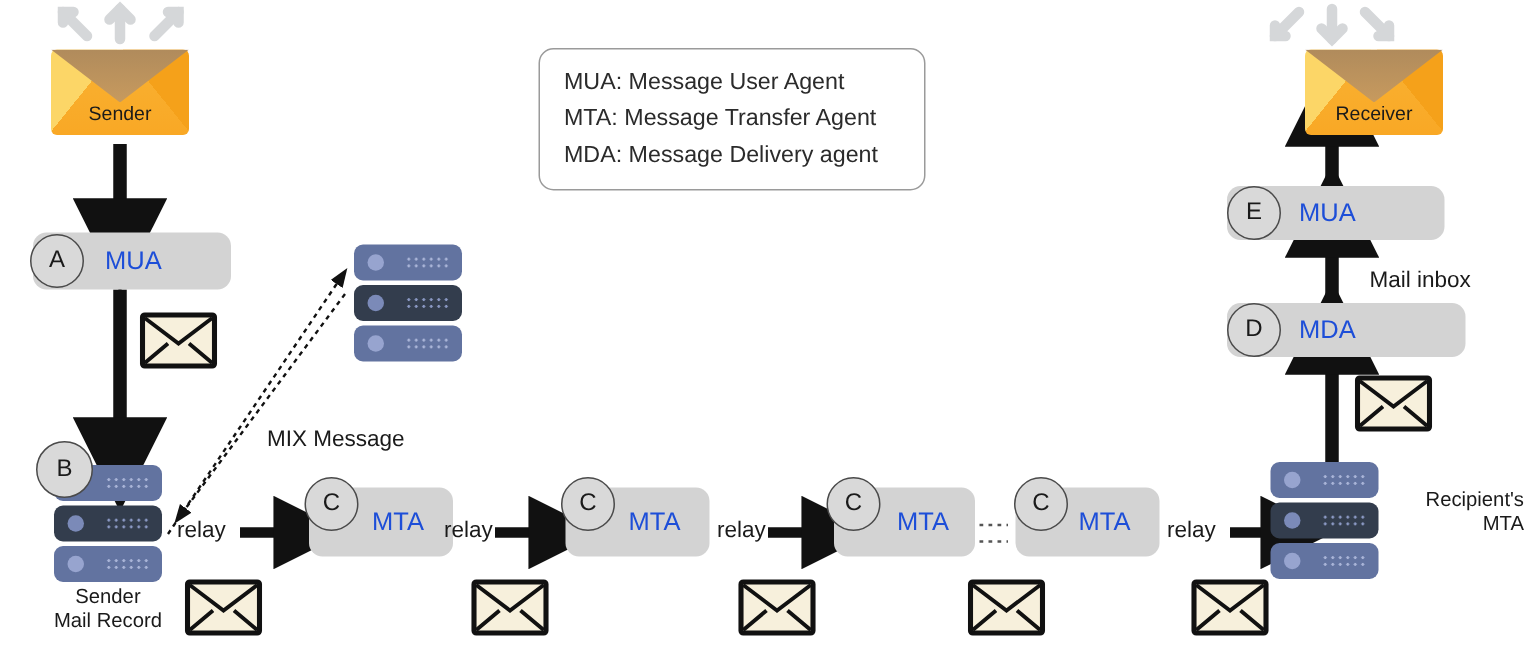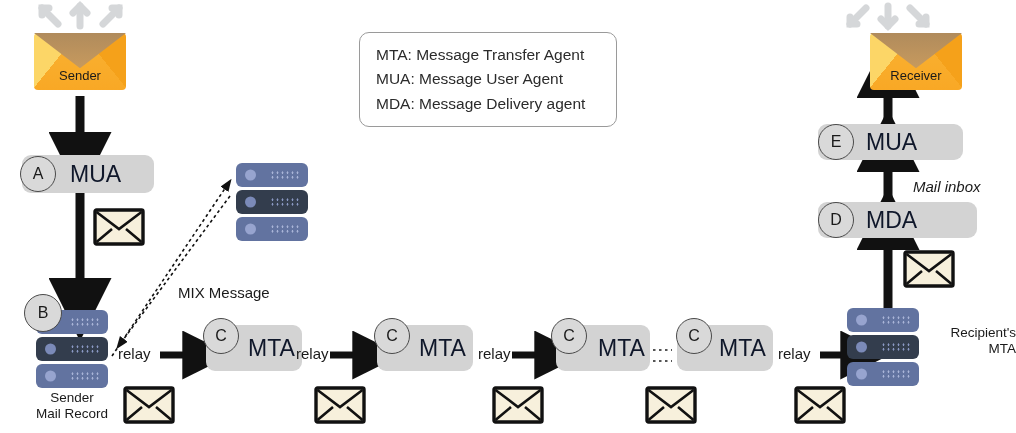--- a/index.html
+++ b/index.html
@@ -8,21 +8,21 @@
 
   
   .nodebox{
     position:absolute;
     background:#d3d3d3;
     border-radius:9px;
     display:flex;align-items:center;
     box-sizing:border-box;
   }
   .nodebox .node-label{
-    font-size:23px;color:#0f172a;
+    font-size:17px;color:#1d4ed8;
     position:absolute;
   }
   .badge{
     position:absolute;
     border-radius:50%;
     background:#d9d9d9;
     border:1.6px solid #4a4a4a;
     display:flex;align-items:center;justify-content:center;
     font-size:16px;color:#1a1a1a;
     box-sizing:border-box;
@@ -159,22 +159,22 @@
     </g>
   </svg>
 
   <div class="bigenv" style="left:34px;top:33px;">
     <div class="env-body"></div>
     <div class="flap"></div>
     <div class="env-text">Sender</div>
   </div>
 
   <div class="legend" style="left:359px;top:32px;width:258px;">
+    <div>MUA: Message User Agent</div>
     <div>MTA: Message Transfer Agent</div>
-    <div>MUA: Message User Agent</div>
     <div>MDA: Message Delivery agent</div>
   </div>
 
   <div class="bigenv" style="left:870px;top:33px;">
     <div class="env-body"></div>
     <div class="flap"></div>
     <div class="env-text">Receiver</div>
   </div>
 
   <div class="nodebox" style="left:22px;top:155px;width:132px;height:38px;">
@@ -316,20 +316,20 @@
       <path d="M3.5,4 L26,21 L48.5,4" fill="none" stroke="#111111" stroke-width="2.6"></path>
       <path d="M3.5,34 L19,21 M48.5,34 L33,21" fill="none" stroke="#111111" stroke-width="2.6"></path>
     </svg>
   </div>
 
   <div class="nodebox" style="left:818px;top:202px;width:159px;height:36px;">
     <span class="node-label" style="left:48px;">MDA</span>
   </div>
   <div class="badge" style="left:818px;top:202px;width:36px;height:36px;">D</div>
 
-  <div class="txt" style="left:913px;top:178px;font-style:italic;">Mail inbox</div>
+  <div class="txt" style="left:913px;top:178px;">Mail inbox</div>
 
   <div class="nodebox" style="left:818px;top:124px;width:145px;height:36px;">
     <span class="node-label" style="left:48px;">MUA</span>
   </div>
   <div class="badge" style="left:818px;top:124px;width:36px;height:36px;">E</div>
 
 </div>
 
 </body></html>

